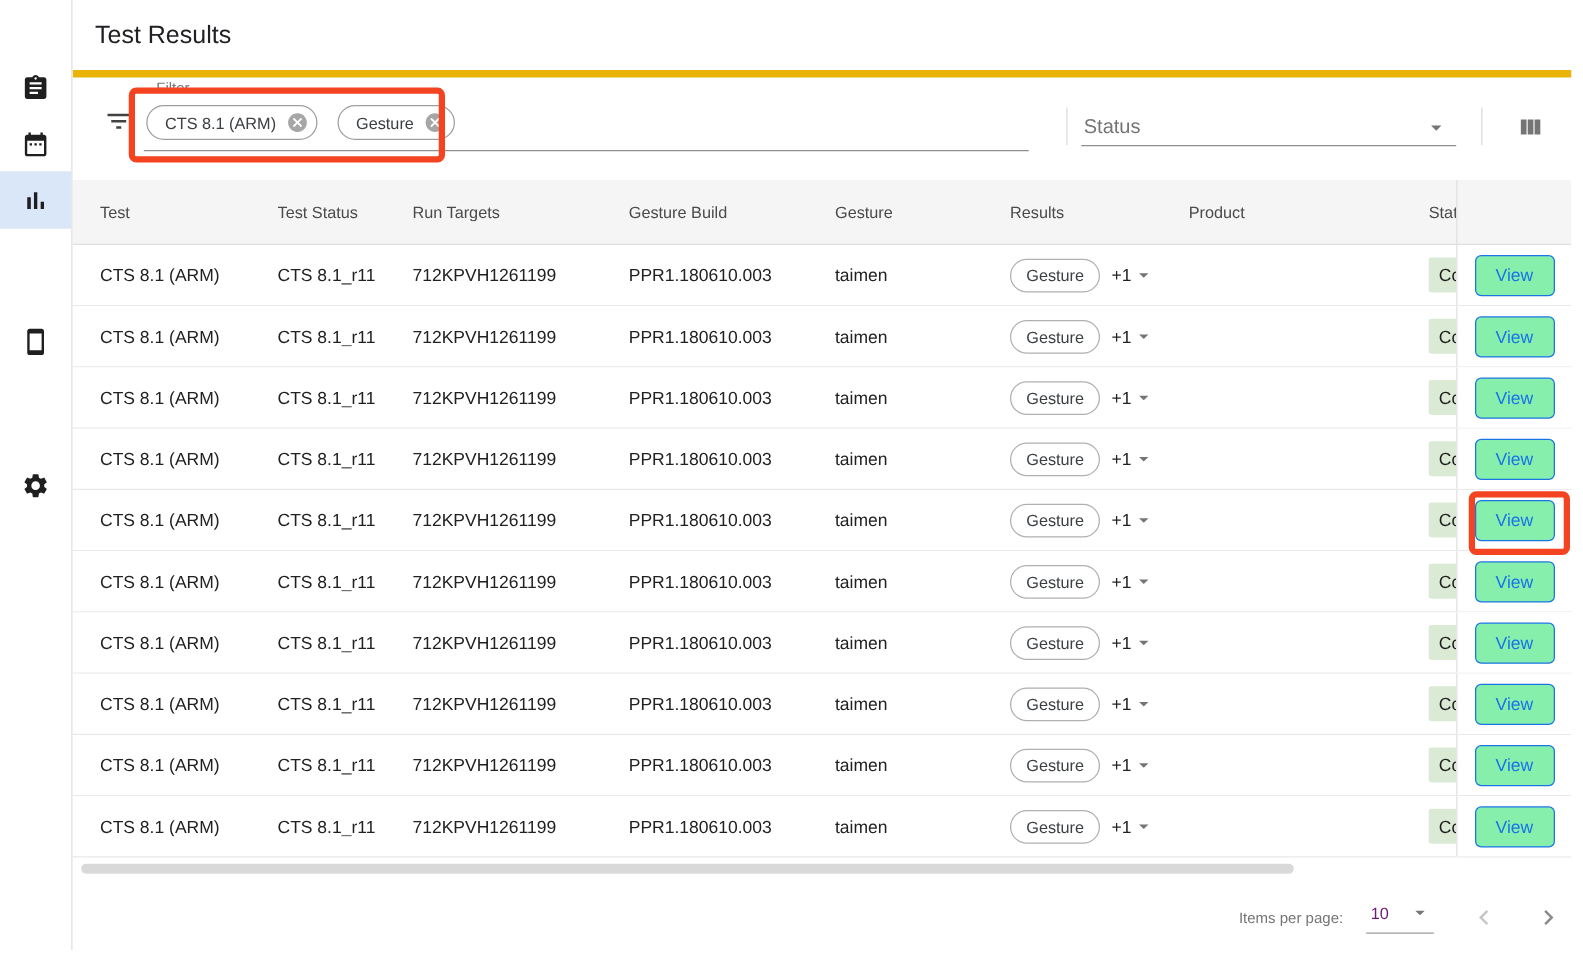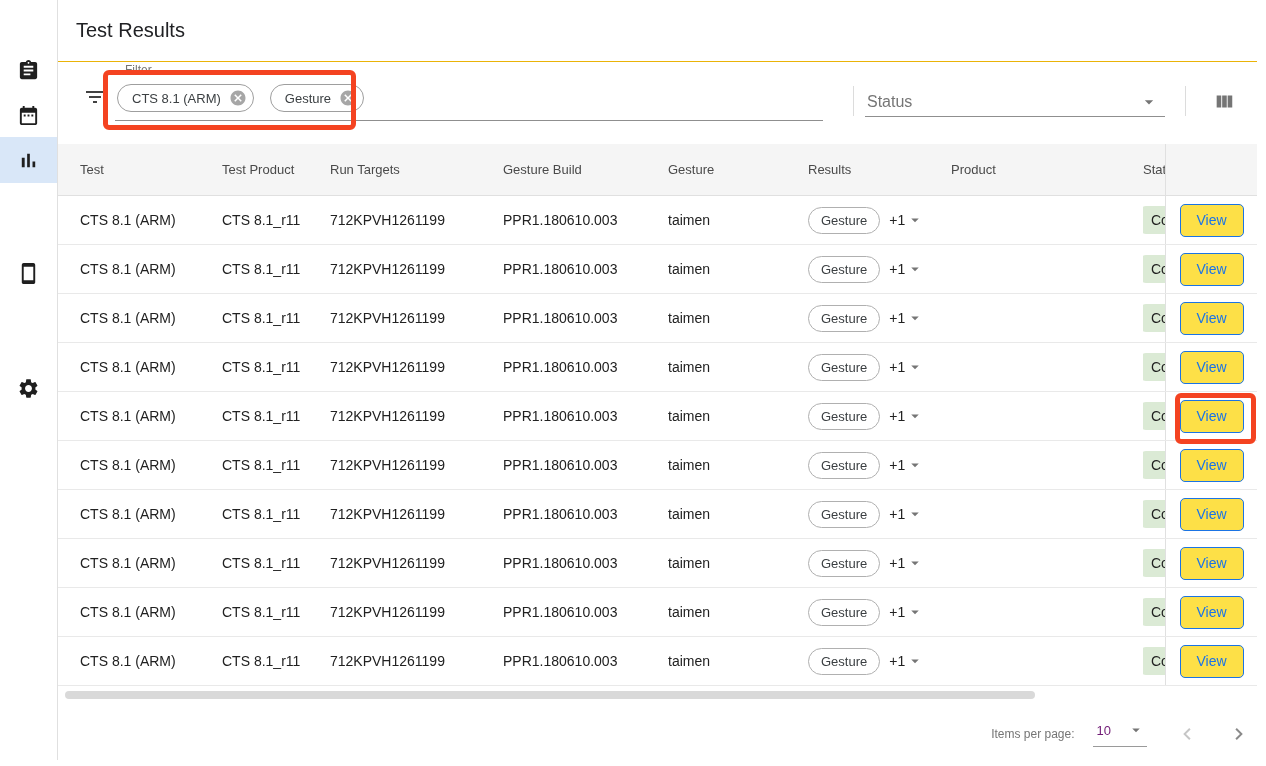--- a/index.html
+++ b/index.html
@@ -11,21 +11,21 @@
 
   
   .sidebar{position:absolute;left:0;top:0;width:57px;height:760px;background:#fff;border-right:1px solid #e0e0e0;z-index:20;}
   .nav-item{position:absolute;left:0;width:57px;height:46px;display:flex;align-items:center;justify-content:center;color:#1f1f1f;cursor:pointer;}
   .nav-item svg{width:23px;height:23px;fill:currentColor;}
   .nav-item.active{background:#d9e7f8;}
 
   
   .main{position:absolute;left:58px;top:0;width:1199px;height:760px;background:#fff;}
 
-  .toolbar{height:62px;box-sizing:border-box;border-bottom:1px solid #eab308;display:flex;align-items:center;padding-left:18px;}
+  .toolbar{height:62px;box-sizing:border-box;border-bottom:6px solid #eab308;display:flex;align-items:center;padding-left:18px;}
   .page-title{font-size:20px;color:#202124;}
 
   
   .filterbar{position:relative;height:82px;}
   .filter-icon{position:absolute;left:25px;top:23px;width:24px;height:24px;color:#424242;cursor:pointer;}
   .filter-icon svg{width:24px;height:24px;fill:currentColor;}
   .filter-label{position:absolute;left:67px;top:1px;font-size:12px;color:#757575;}
   .chips{position:absolute;left:59px;top:22px;display:flex;gap:16px;}
   .chip{height:28px;box-sizing:border-box;border:1px solid #9e9e9e;border-radius:15px;background:#fff;
         display:flex;align-items:center;gap:8px;padding:0 6px 0 14px;font-size:13px;color:#3c4043;cursor:pointer;}
@@ -56,21 +56,21 @@
   .cell-labels{display:flex;align-items:center;gap:9px;overflow:visible;}
   .label-chip{height:27px;box-sizing:border-box;border:1px solid #b0b0b0;border-radius:14px;
               display:flex;align-items:center;padding:0 12px;font-size:13px;color:#3c4043;background:#fff;}
   .more-labels{display:flex;align-items:center;cursor:pointer;color:#212121;}
   .more-labels .dd-arrow{width:18px;height:18px;margin-left:1px;}
   .cell-status{height:48px;display:flex;align-items:center;overflow:hidden;}
   .status-chip{height:28px;line-height:28px;background:#dbead5;border-radius:6px;margin-left:-3px;
                padding:0 10px 0 11px;font-size:14px;color:#1f1f1f;white-space:nowrap;}
   .cell-action{height:48px;display:flex;align-items:center;justify-content:center;border-left:1px solid #e0e0e0;background:#fff;}
   .view-btn{width:64px;height:33px;box-sizing:border-box;border:1.5px solid #1b74e4;border-radius:5px;
-            background:#fde047;color:#1a73e8;font-size:14px;font-family:inherit;cursor:pointer;}
+            background:#86efac;color:#1a73e8;font-size:14px;font-family:inherit;cursor:pointer;}
 
   
   .hscroll{position:absolute;left:7px;top:691px;width:970px;height:8px;border-radius:4px;background:#d9d9d9;cursor:pointer;}
 
   
   .paginator{position:absolute;top:712px;right:6px;height:44px;display:flex;align-items:center;gap:28px;}
   .ipp-label{font-size:12px;color:#757575;}
   .ipp-select{display:flex;align-items:center;gap:16px;border-bottom:1px solid #9a9a9a;padding:0 2px 7px 4px;cursor:pointer;margin-left:-10px;}
   .ipp-value{font-size:13px;color:#701a75;}
   .pg-btn{width:24px;height:24px;cursor:pointer;}
@@ -153,21 +153,21 @@
     <div class="vdiv vdiv2"></div>
     <span class="columns-btn">
       <svg viewBox="0 0 24 24">
           <path d="M10 18h5V5h-5v13zm-6 0h5V5H4v13zM16 5v13h5V5h-5z"></path>
         </svg>
     </span>
   </div>
 
   <div class="thead grid-row">
     <div class="th">Test</div>
-    <div class="th">Test Product</div>
+    <div class="th">Test Status</div>
     <div class="th">Run Targets</div>
     <div class="th">Gesture Build</div>
     <div class="th">Gesture</div>
     <div class="th">Results</div>
     <div class="th">Product</div>
     <div class="th">Status</div>
     <div class="sticky-h"></div>
   </div>
 
   <div id="table-body">

